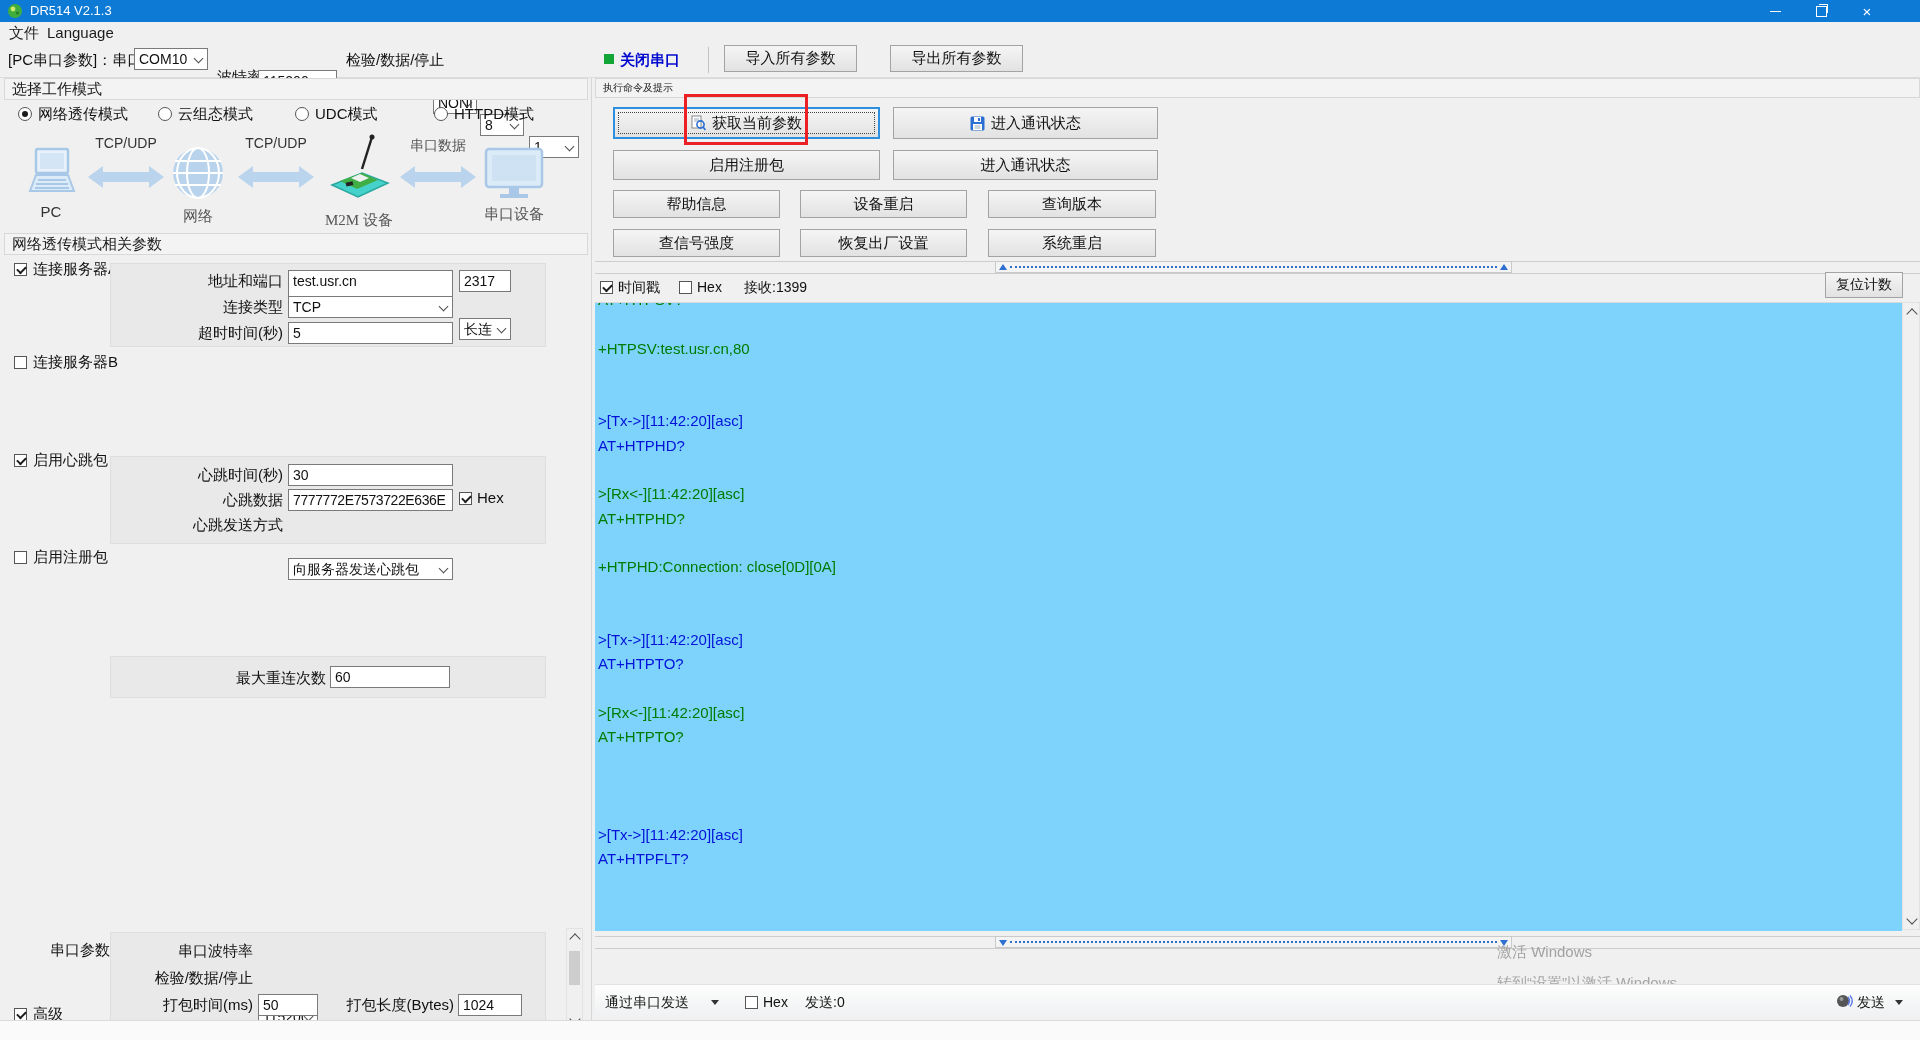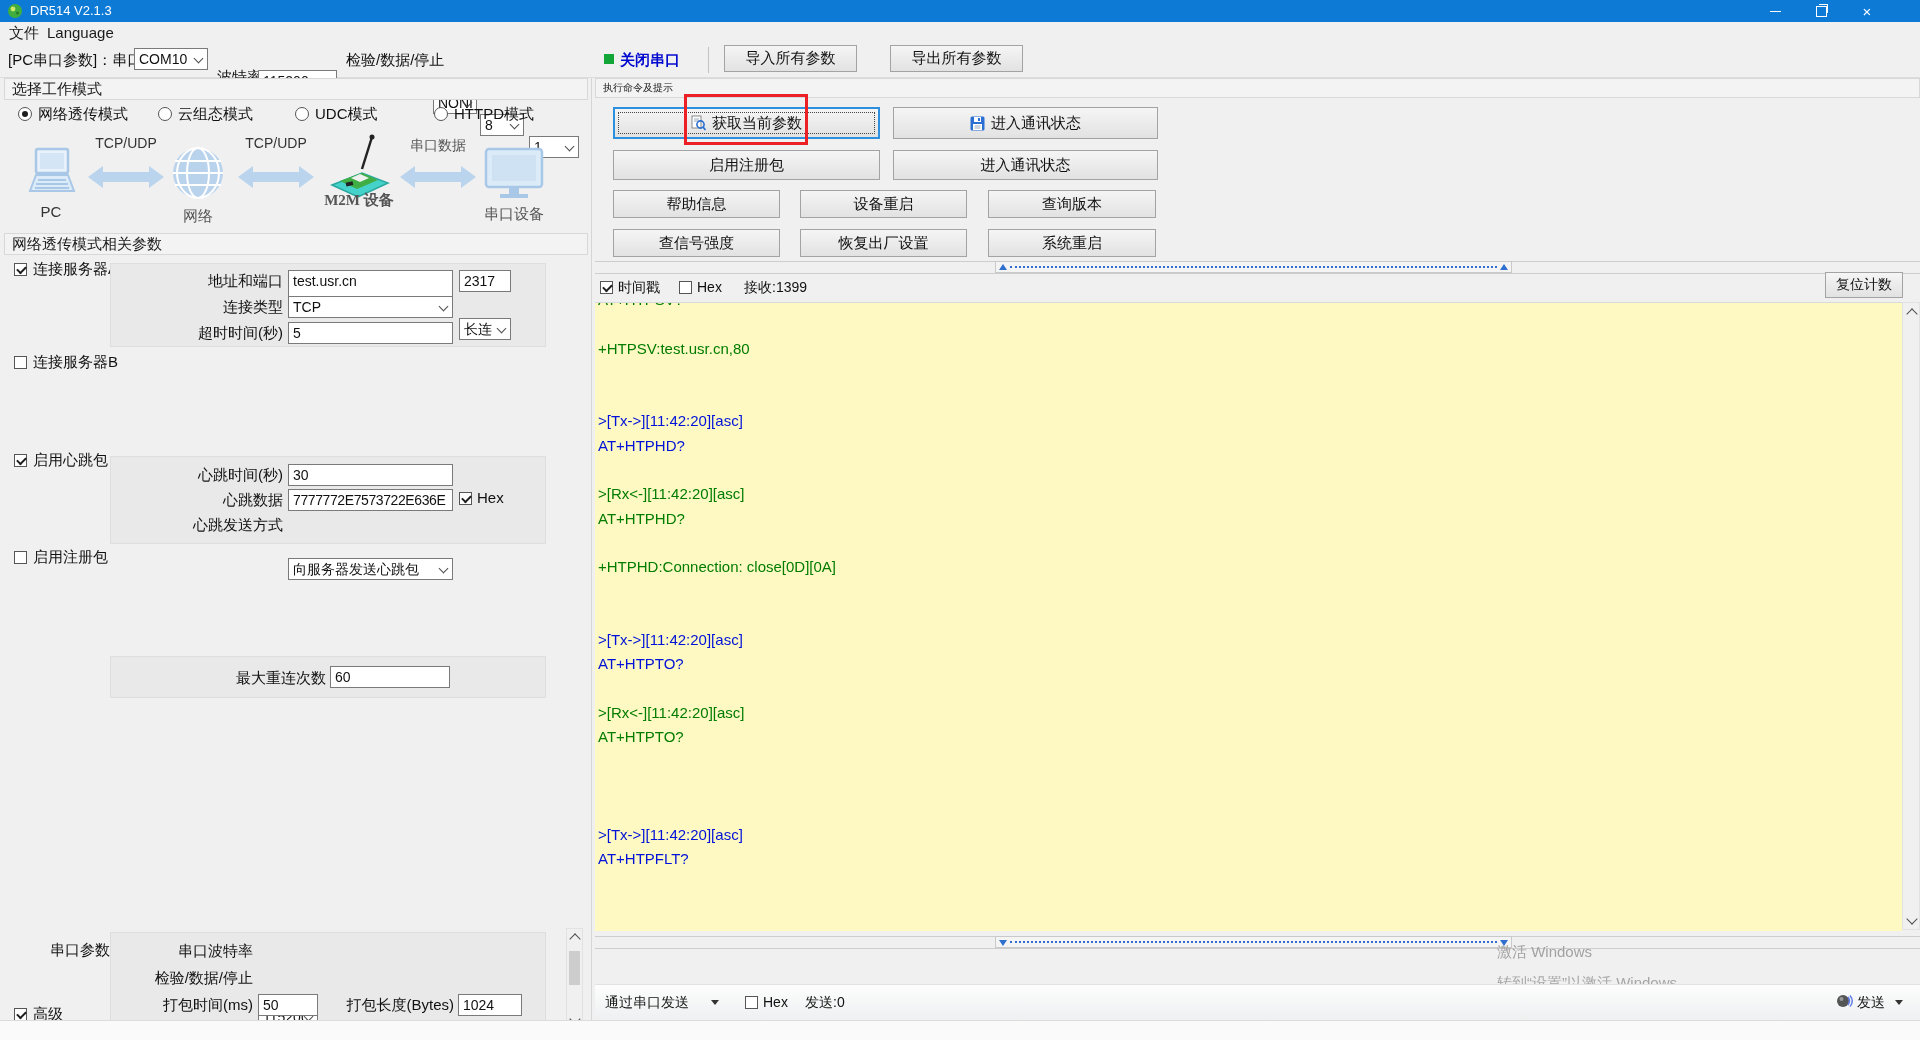--- a/index.html
+++ b/index.html
@@ -29,21 +29,21 @@
   .radio.on:after{content:"";position:absolute;left:3px;top:3px;width:6px;height:6px;border-radius:50%;background:#1d1d1d}
   .hdr{background:#f3f3f3;border:1px solid #d8d8d8;font-size:15px;line-height:20px;padding-left:7px;color:#1a1a1a;box-sizing:border-box}
   .grp{background:#e9e9e9;border:1px solid #dedede;box-sizing:border-box}
   .btn{display:flex;align-items:center;justify-content:center;gap:6px;background:linear-gradient(#f5f5f5,#e2e2e2);border:1px solid #a3a3a3;font-size:15px;color:#111;box-sizing:border-box}
   .btn.focused{border:2px solid #2e8fdf;outline:1px dotted #444;outline-offset:-6px}
   .gsq{width:10px;height:10px;background:#12a638}
   .closeser{color:#0008d0;font-weight:bold;font-size:15px}
   .vsep{width:1px;background:#c3c3c3}
   .redbox{border:3px solid #ec2024;pointer-events:none;z-index:50}
   
-  #term{background:#fef9c3;overflow:hidden;border-top:1px solid #d9d9d9}
+  #term{background:#7dd3fc;overflow:hidden;border-top:1px solid #d9d9d9}
   .tl{height:24.3px;font-size:15px;white-space:pre}
   .tl.green{color:#007c00}
   .tl.blue{color:#0012d8}
   
   .sbtrack{background:#f0f0f0;border:1px solid #e2e2e2;box-sizing:border-box}
   .sthumb{background:#cdcdcd}
   .sarr{position:absolute;width:7px;height:7px;border-right:1.5px solid #4f4f4f;border-bottom:1.5px solid #4f4f4f}
   .sarr.up{transform:rotate(-135deg)}
   .sarr.down{transform:rotate(45deg)}
   .hsb{background:#f4f4f4;border:1px solid #c9c9c9;box-sizing:border-box}
@@ -151,21 +151,21 @@
     <div class="abs diaglbl b" style="left:238px;top:2px;width:76px;font-size:14px">TCP/UDP</div>
 
     <svg class="abs" style="left:326px;top:0" width="66" height="72" viewBox="0 0 66 72">
       <line x1="46" y1="4" x2="36" y2="36" stroke="#222" stroke-width="2.5"></line>
       <circle cx="46" cy="4" r="2.5" fill="#222"></circle>
       <polygon points="6,52 36,40 62,50 32,64" fill="#45d2ca" stroke="#2aa8a0" stroke-width="1.5"></polygon>
       <polygon points="14,48 36,40 52,47 31,56" fill="#3fae44"></polygon>
       <polygon points="25,45 34,41 43,45 34,49" fill="#f0f0f0"></polygon>
       <rect x="20" y="49" width="7" height="4" fill="#222" transform="rotate(-12 23 51)"></rect>
     </svg>
-    <div class="abs diaglbl gray" style="left:316px;top:58px;width:86px;font-weight:bold">M2M 设备</div>
+    <div class="abs diaglbl gray" style="left:316px;top:78px;width:86px;font-weight:normal">M2M 设备</div>
 
     <svg class="abs" style="left:400px;top:30px" width="76" height="28" viewBox="0 0 76 28">
       <polygon points="0,14 15,3 15,9 61,9 61,3 76,14 61,25 61,19 15,19 15,25" fill="#b9d4ec"></polygon>
     </svg>
     <div class="abs diaglbl gray" style="left:400px;top:4px;width:76px;font-size:14px">串口数据</div>
 
     <svg class="abs" style="left:484px;top:14px" width="60" height="54" viewBox="0 0 60 54">
       <rect x="2" y="2" width="56" height="38" rx="3" fill="#dcebf8" stroke="#a9c8e8" stroke-width="2.5"></rect>
       <rect x="8" y="8" width="44" height="26" fill="#cfe2f4"></rect>
       <rect x="25" y="40" width="10" height="7" fill="#a9c8e8"></rect>

